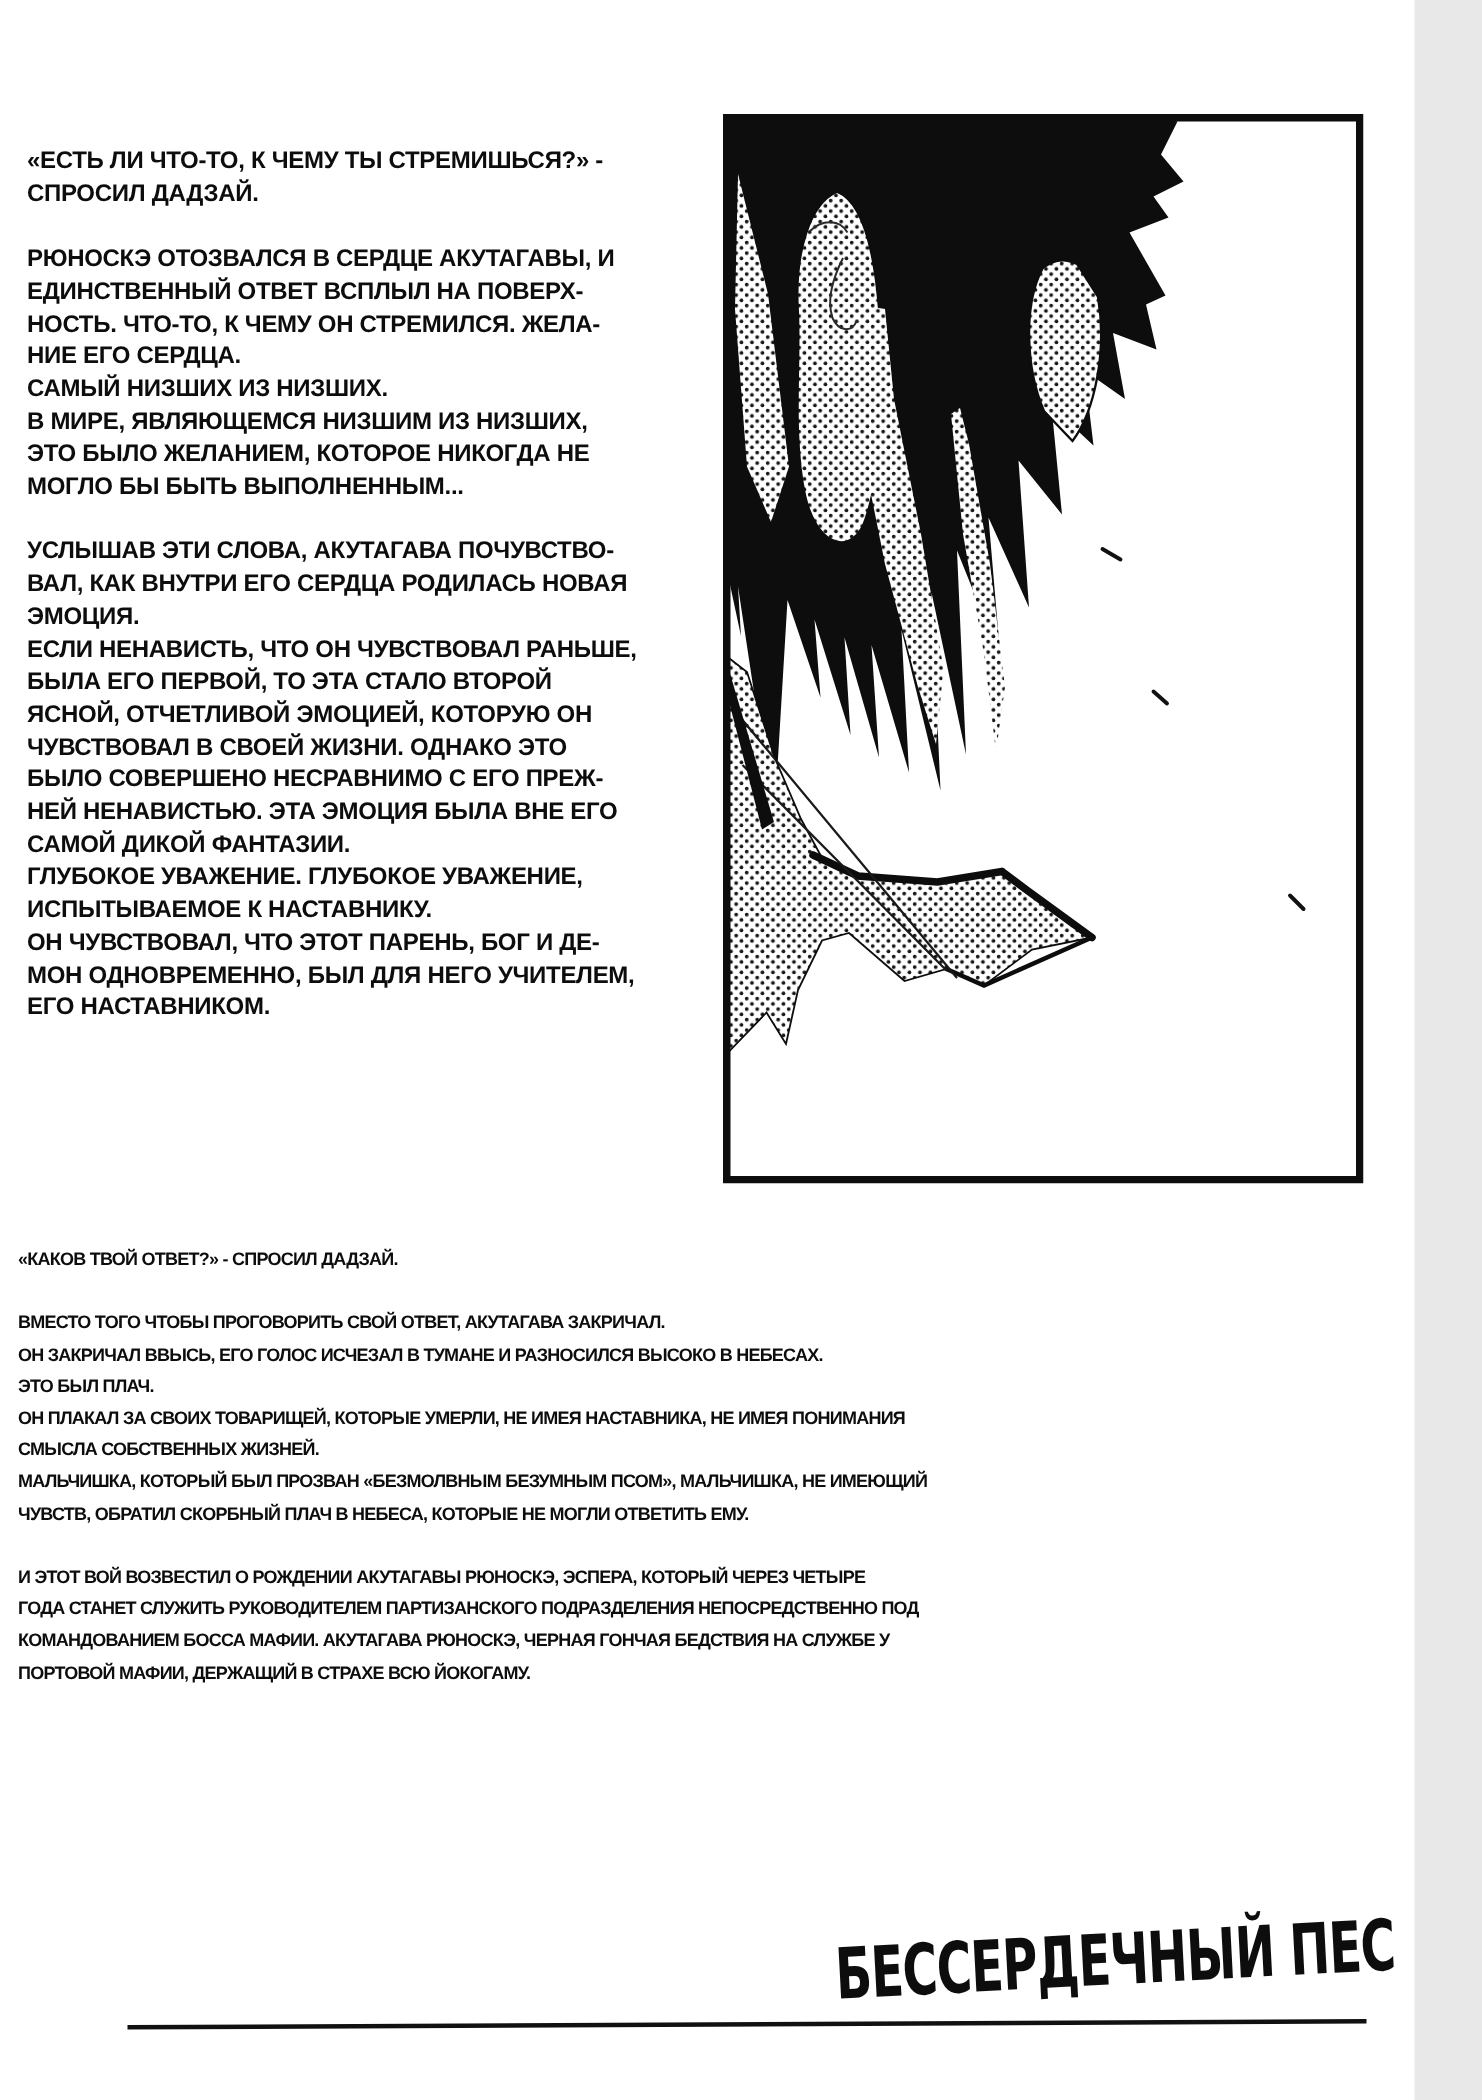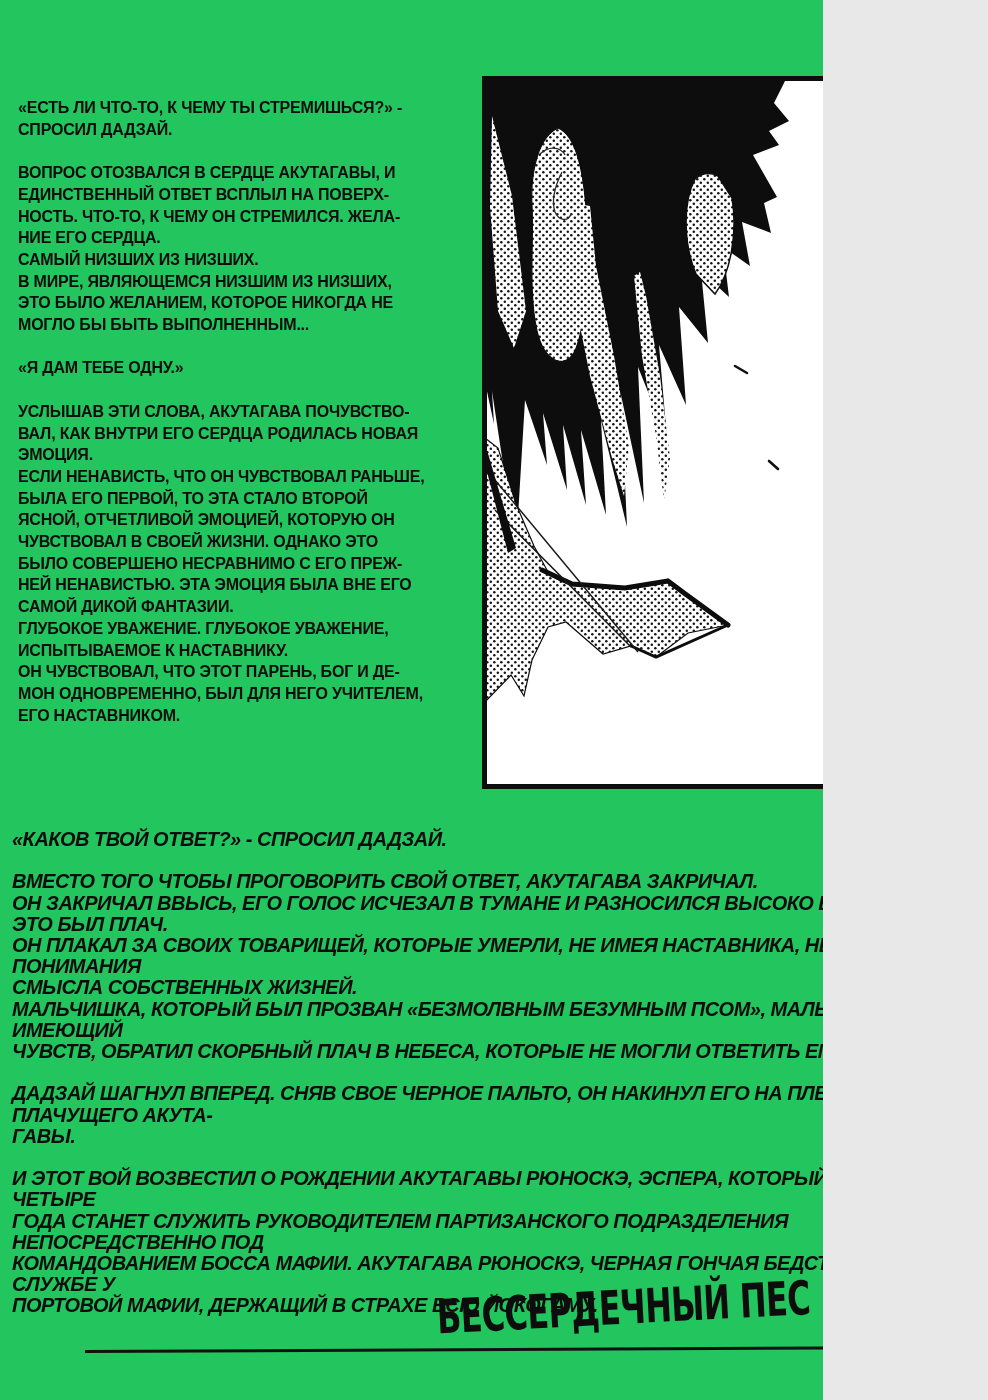--- a/index.html
+++ b/index.html
@@ -1,21 +1,21 @@
 <!DOCTYPE html>
 <html><head>
 <meta charset="utf-8">
 <style>
   * { margin: 0; padding: 0; box-sizing: border-box; }
   html, body { background: #e8e8e8; }
   .page {
     position: relative;
-    width: 823px;
+    width: 943px;
     height: 1400px;
-    background: #22c55e;
+    background: #ffffff;
     overflow: hidden;
     font-family: "Liberation Sans", sans-serif;
     color: #0d0d0d;
   }
   .para {
     white-space: pre-line;
     color: #0d0d0d;
   }
   
   .left-col {
@@ -33,22 +33,21 @@
   }
   
   .bottom-sec {
     position: absolute;
     left: 12px;
     top: 829px;
     width: 968px;
   }
   .bottom-sec .para {
     font-weight: bold;
-    font-style: italic;
-    font-size: 20px;
+    font-size: 12px;
     line-height: 21.2px;
     letter-spacing: -0.5px;
     margin-bottom: 21.2px;
   }
   
   .panel {
     position: absolute;
     left: 482px;
     top: 76px;
     width: 427px;
@@ -81,29 +80,28 @@
   }
 </style>
 </head>
 <body>
 
 <div class="page">
 
   <section class="left-col">
     <p class="para">«ЕСТЬ ЛИ ЧТО-ТО, К ЧЕМУ ТЫ СТРЕМИШЬСЯ?» -
 СПРОСИЛ ДАДЗАЙ.</p>
-    <p class="para">ВОПРОС ОТОЗВАЛСЯ В СЕРДЦЕ АКУТАГАВЫ, И
+    <p class="para">РЮНОСКЭ ОТОЗВАЛСЯ В СЕРДЦЕ АКУТАГАВЫ, И
 ЕДИНСТВЕННЫЙ ОТВЕТ ВСПЛЫЛ НА ПОВЕРХ-
 НОСТЬ. ЧТО-ТО, К ЧЕМУ ОН СТРЕМИЛСЯ. ЖЕЛА-
 НИЕ ЕГО СЕРДЦА.
 САМЫЙ НИЗШИХ ИЗ НИЗШИХ.
 В МИРЕ, ЯВЛЯЮЩЕМСЯ НИЗШИМ ИЗ НИЗШИХ,
 ЭТО БЫЛО ЖЕЛАНИЕМ, КОТОРОЕ НИКОГДА НЕ
 МОГЛО БЫ БЫТЬ ВЫПОЛНЕННЫМ...</p>
-    <p class="para">«Я ДАМ ТЕБЕ ОДНУ.»</p>
     <p class="para">УСЛЫШАВ ЭТИ СЛОВА, АКУТАГАВА ПОЧУВСТВО-
 ВАЛ, КАК ВНУТРИ ЕГО СЕРДЦА РОДИЛАСЬ НОВАЯ
 ЭМОЦИЯ.
 ЕСЛИ НЕНАВИСТЬ, ЧТО ОН ЧУВСТВОВАЛ РАНЬШЕ,
 БЫЛА ЕГО ПЕРВОЙ, ТО ЭТА СТАЛО ВТОРОЙ
 ЯСНОЙ, ОТЧЕТЛИВОЙ ЭМОЦИЕЙ, КОТОРУЮ ОН
 ЧУВСТВОВАЛ В СВОЕЙ ЖИЗНИ. ОДНАКО ЭТО
 БЫЛО СОВЕРШЕНО НЕСРАВНИМО С ЕГО ПРЕЖ-
 НЕЙ НЕНАВИСТЬЮ. ЭТА ЭМОЦИЯ БЫЛА ВНЕ ЕГО
 САМОЙ ДИКОЙ ФАНТАЗИИ.
@@ -189,22 +187,20 @@
 
   <section class="bottom-sec">
     <p class="para">«КАКОВ ТВОЙ ОТВЕТ?» - СПРОСИЛ ДАДЗАЙ.</p>
     <p class="para">ВМЕСТО ТОГО ЧТОБЫ ПРОГОВОРИТЬ СВОЙ ОТВЕТ, АКУТАГАВА ЗАКРИЧАЛ.
 ОН ЗАКРИЧАЛ ВВЫСЬ, ЕГО ГОЛОС ИСЧЕЗАЛ В ТУМАНЕ И РАЗНОСИЛСЯ ВЫСОКО В НЕБЕСАХ.
 ЭТО БЫЛ ПЛАЧ.
 ОН ПЛАКАЛ ЗА СВОИХ ТОВАРИЩЕЙ, КОТОРЫЕ УМЕРЛИ, НЕ ИМЕЯ НАСТАВНИКА, НЕ ИМЕЯ ПОНИМАНИЯ
 СМЫСЛА СОБСТВЕННЫХ ЖИЗНЕЙ.
 МАЛЬЧИШКА, КОТОРЫЙ БЫЛ ПРОЗВАН «БЕЗМОЛВНЫМ БЕЗУМНЫМ ПСОМ», МАЛЬЧИШКА, НЕ ИМЕЮЩИЙ
 ЧУВСТВ, ОБРАТИЛ СКОРБНЫЙ ПЛАЧ В НЕБЕСА, КОТОРЫЕ НЕ МОГЛИ ОТВЕТИТЬ ЕМУ.</p>
-    <p class="para">ДАДЗАЙ ШАГНУЛ ВПЕРЕД. СНЯВ СВОЕ ЧЕРНОЕ ПАЛЬТО, ОН НАКИНУЛ ЕГО НА ПЛЕЧИ ПЛАЧУЩЕГО АКУТА-
-ГАВЫ.</p>
     <p class="para">И ЭТОТ ВОЙ ВОЗВЕСТИЛ О РОЖДЕНИИ АКУТАГАВЫ РЮНОСКЭ, ЭСПЕРА, КОТОРЫЙ ЧЕРЕЗ ЧЕТЫРЕ
 ГОДА СТАНЕТ СЛУЖИТЬ РУКОВОДИТЕЛЕМ ПАРТИЗАНСКОГО ПОДРАЗДЕЛЕНИЯ НЕПОСРЕДСТВЕННО ПОД
 КОМАНДОВАНИЕМ БОССА МАФИИ. АКУТАГАВА РЮНОСКЭ, ЧЕРНАЯ ГОНЧАЯ БЕДСТВИЯ НА СЛУЖБЕ У
 ПОРТОВОЙ МАФИИ, ДЕРЖАЩИЙ В СТРАХЕ ВСЮ ЙОКОГАМУ.</p>
   </section>
 
   <div class="chapter-title">БЕССЕРДЕЧНЫЙ ПЕС</div>
   <div class="footer-rule"></div>
 
 </div>

